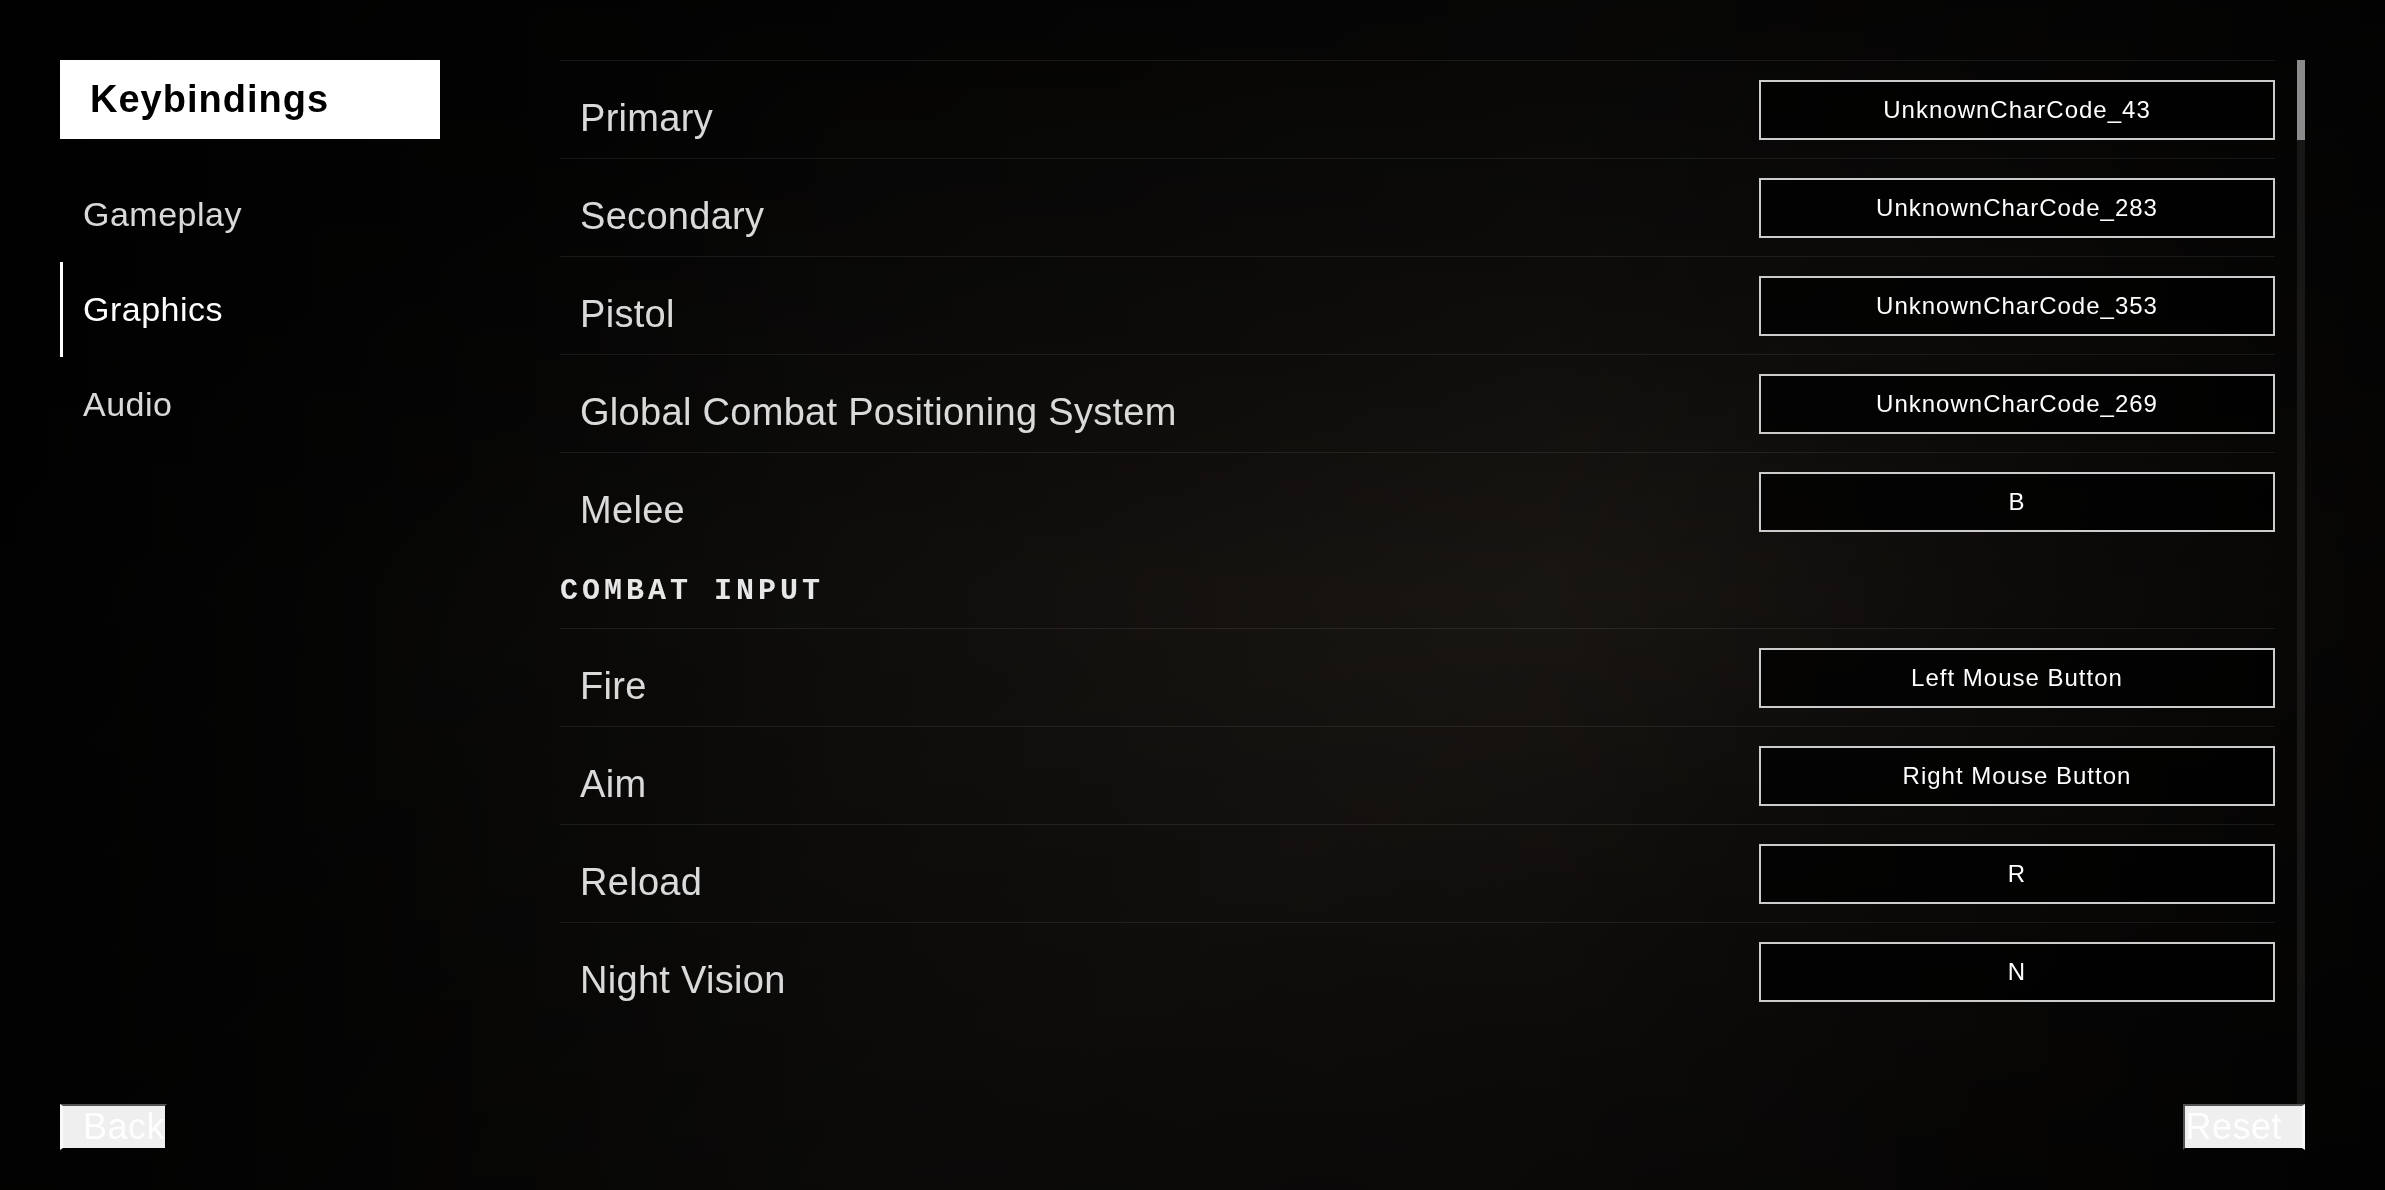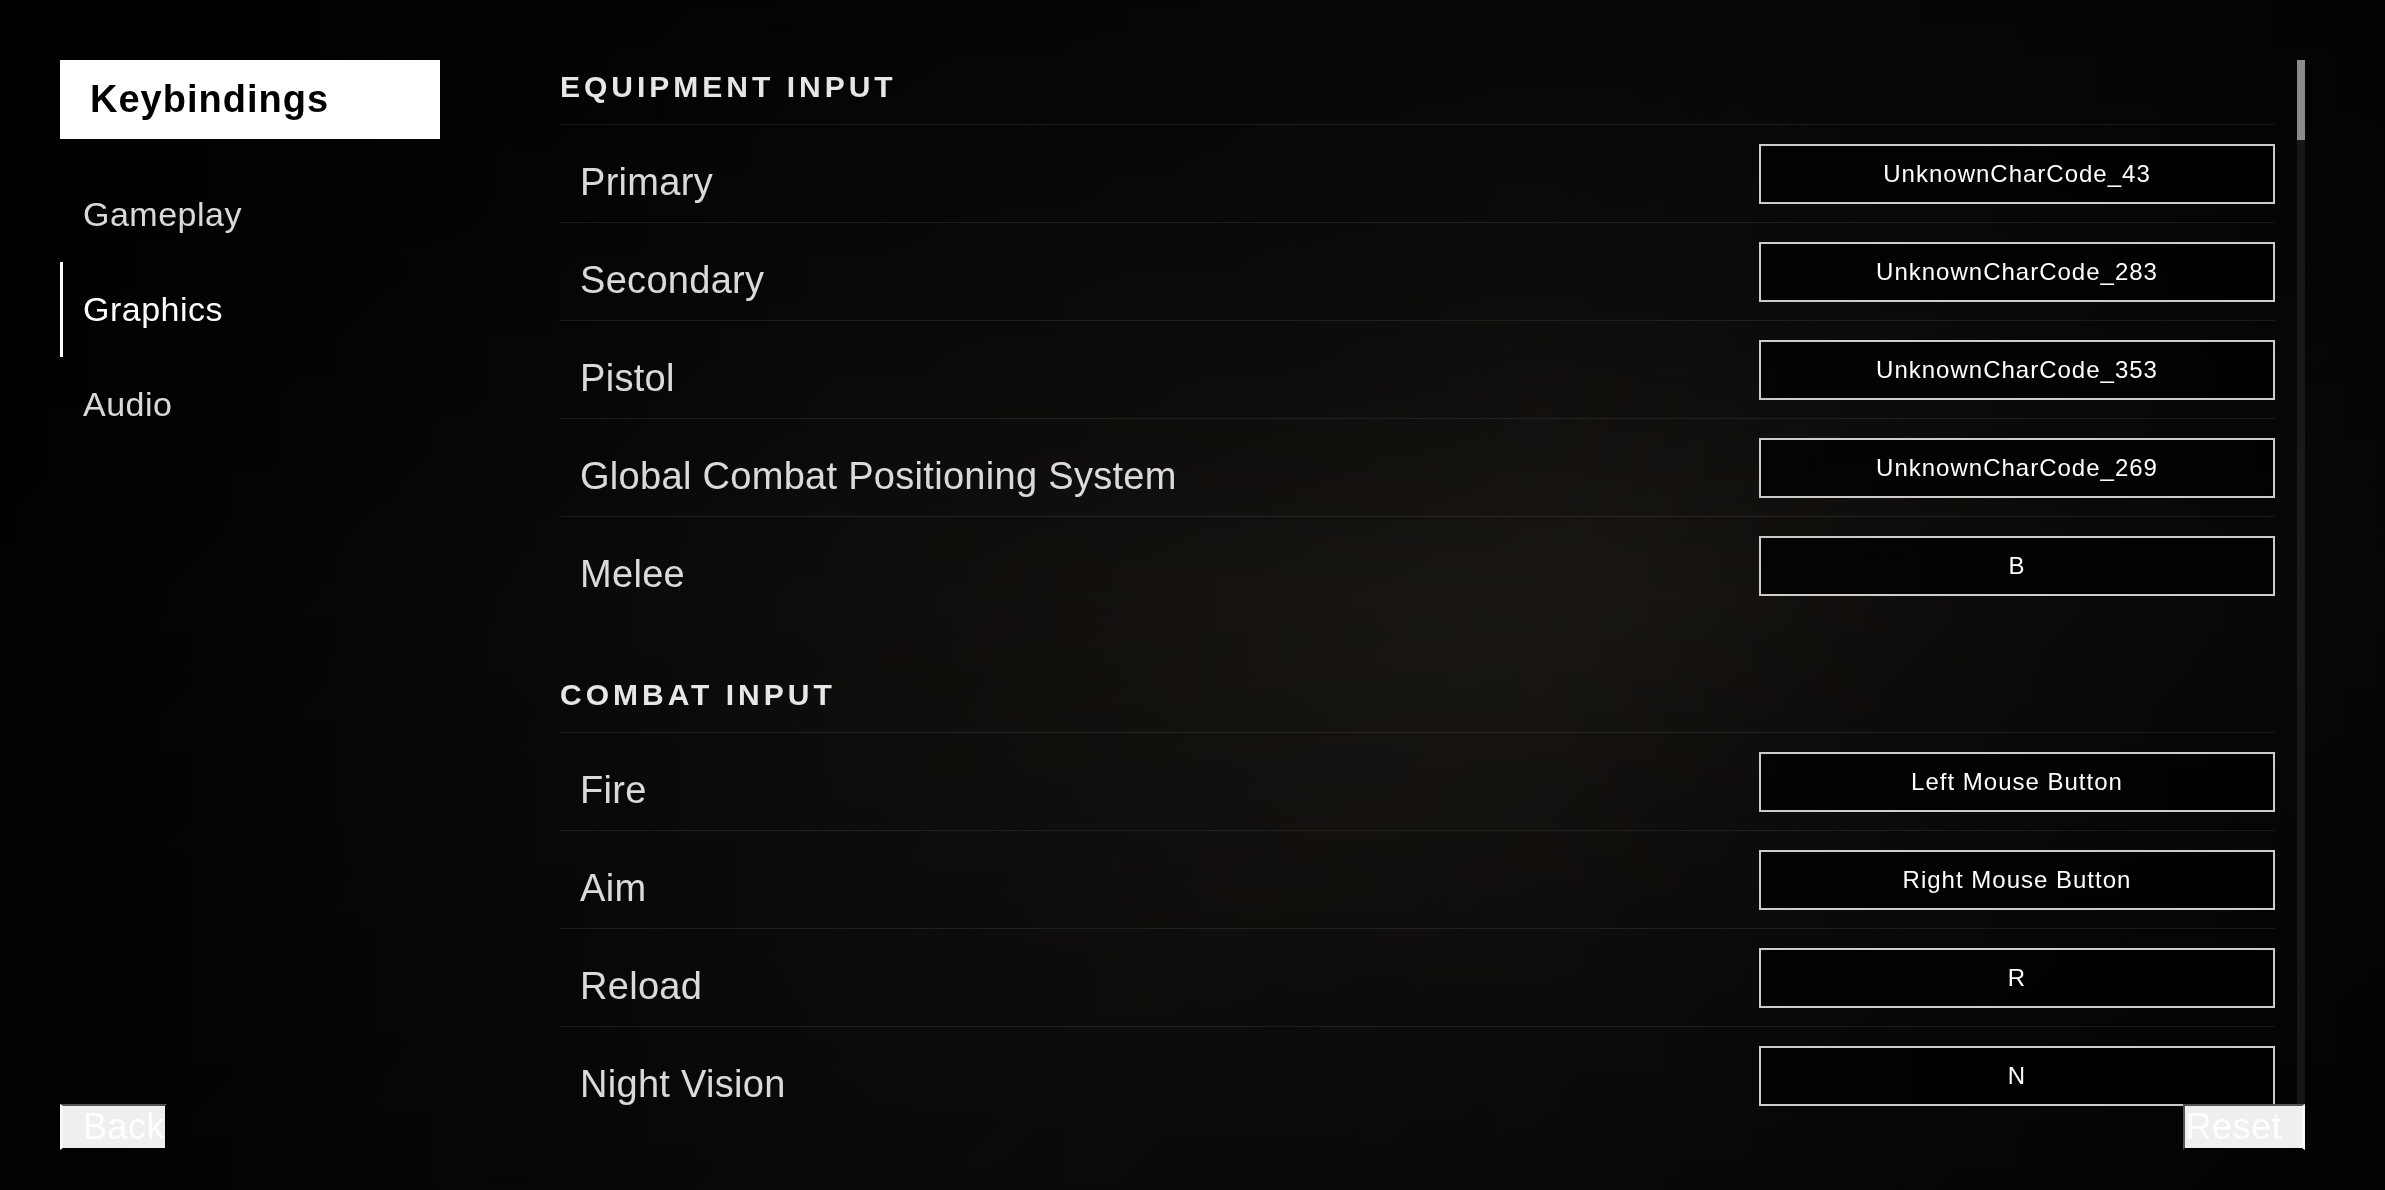--- a/index.html
+++ b/index.html
@@ -108,21 +108,22 @@
       font-size: 30px;
       font-weight: 700;
       letter-spacing: 4px;
       color: rgba(255,255,255,0.9);
       margin-bottom: 20px;
       margin-top: 10px;
       text-transform: uppercase;
     }
 
     .section-title:not(:first-child) {
-      margin-top: 64px;
+      margin-top: 24px;
+      font-family: Liberation Mono, monospace;
     }
 
     .keybind-list {
       display: flex;
       flex-direction: column;
     }
 
     .keybind-row {
       display: flex;
       align-items: center;
@@ -254,21 +255,20 @@
 
     <div class="sidebar-item">
       <span>Audio</span>
     </div>
   </div>
 
   <div class="main-content">
     <div class="content-area">
       <div class="scrollable">
 
-        <div class="section-title">EQUIPMENT INPUT</div>
 
         <div class="keybind-list">
 
           <div class="keybind-row">
             <span class="keybind-label">Primary</span>
             <button class="keybind-input">UnknownCharCode_43</button>
           </div>
 
           <div class="keybind-row">
             <span class="keybind-label">Secondary</span>

